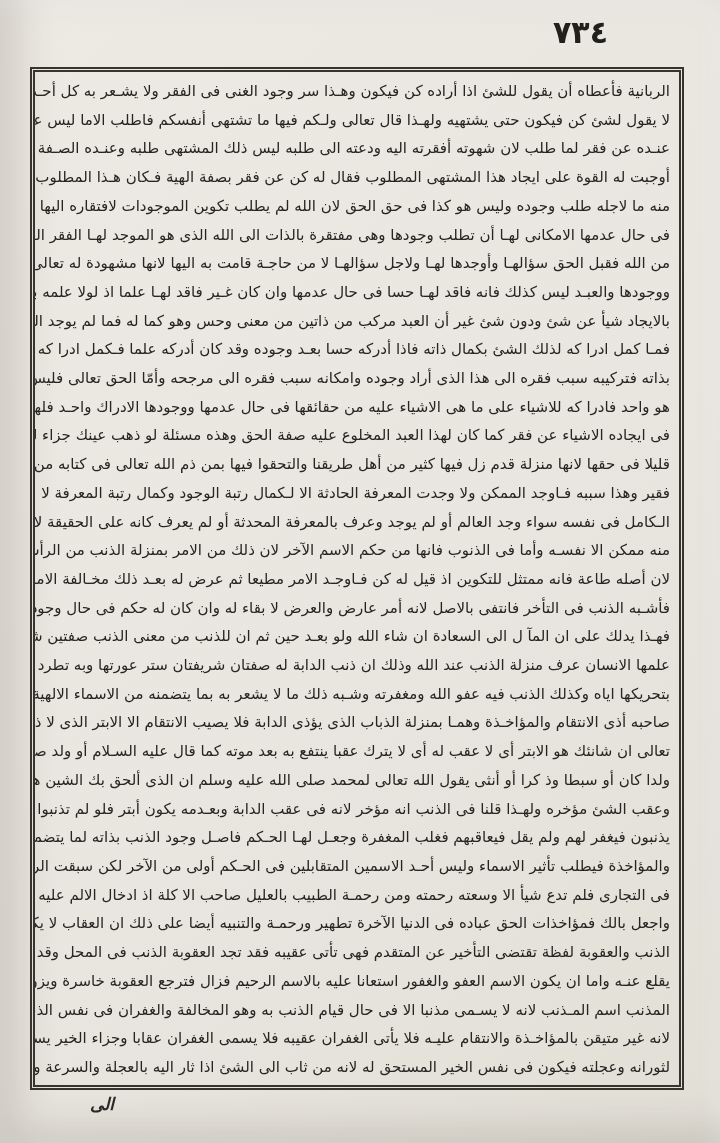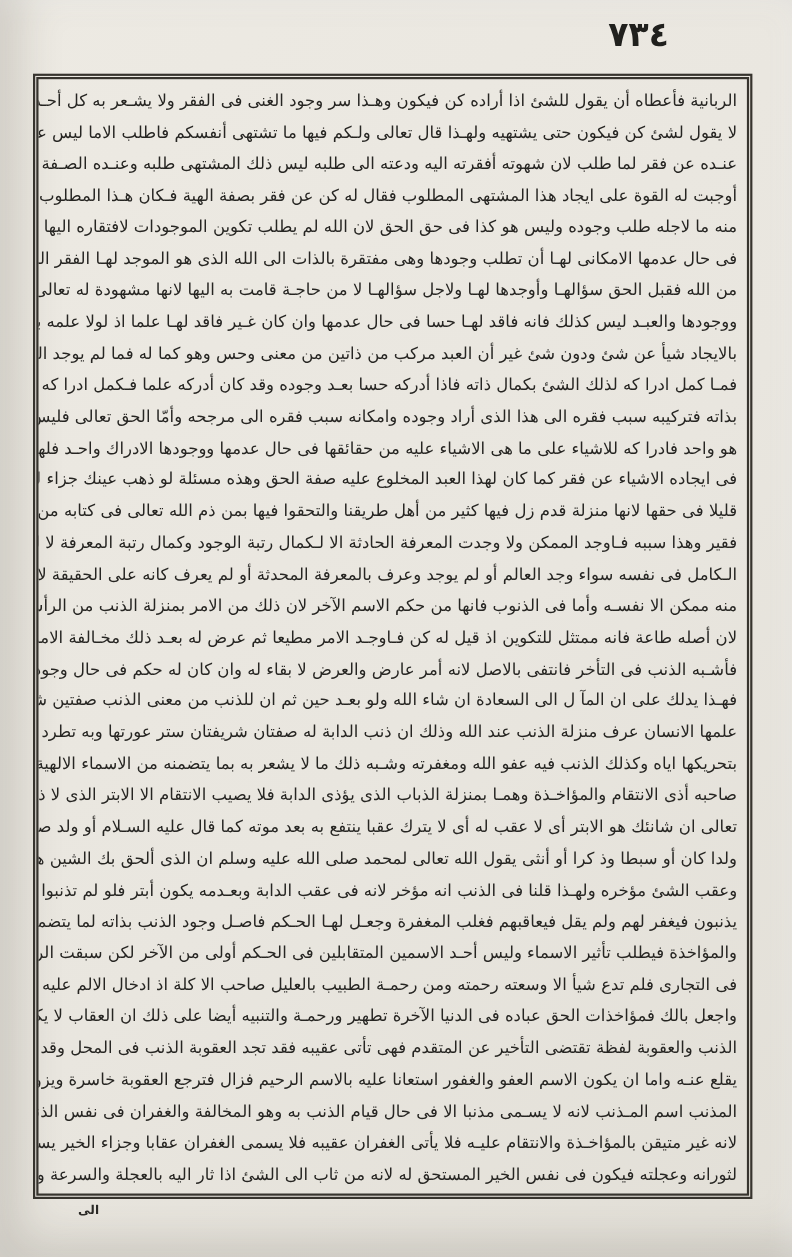--- a/index.html
+++ b/index.html
@@ -45,23 +45,24 @@
     text-align-last:justify;
     white-space:nowrap;
     font-size:15px;
     line-height:28.7px;
     color:#262522;
     font-weight:500;
     letter-spacing:0;
   }
   .catchword{
     position:absolute;
-    left:71px;top:1094px;
-    font-size:11px;font-weight:bold;
+    left:90px;top:1094px;
+    font-size:17px;font-weight:bold;
     color:#2a2926;
+    font-style:italic;
   }
 </style>
 </head>
 <body>
 
 <div class="page">
 
   <div class="page-number">٧٣٤</div>
 
   <div class="text-frame">

